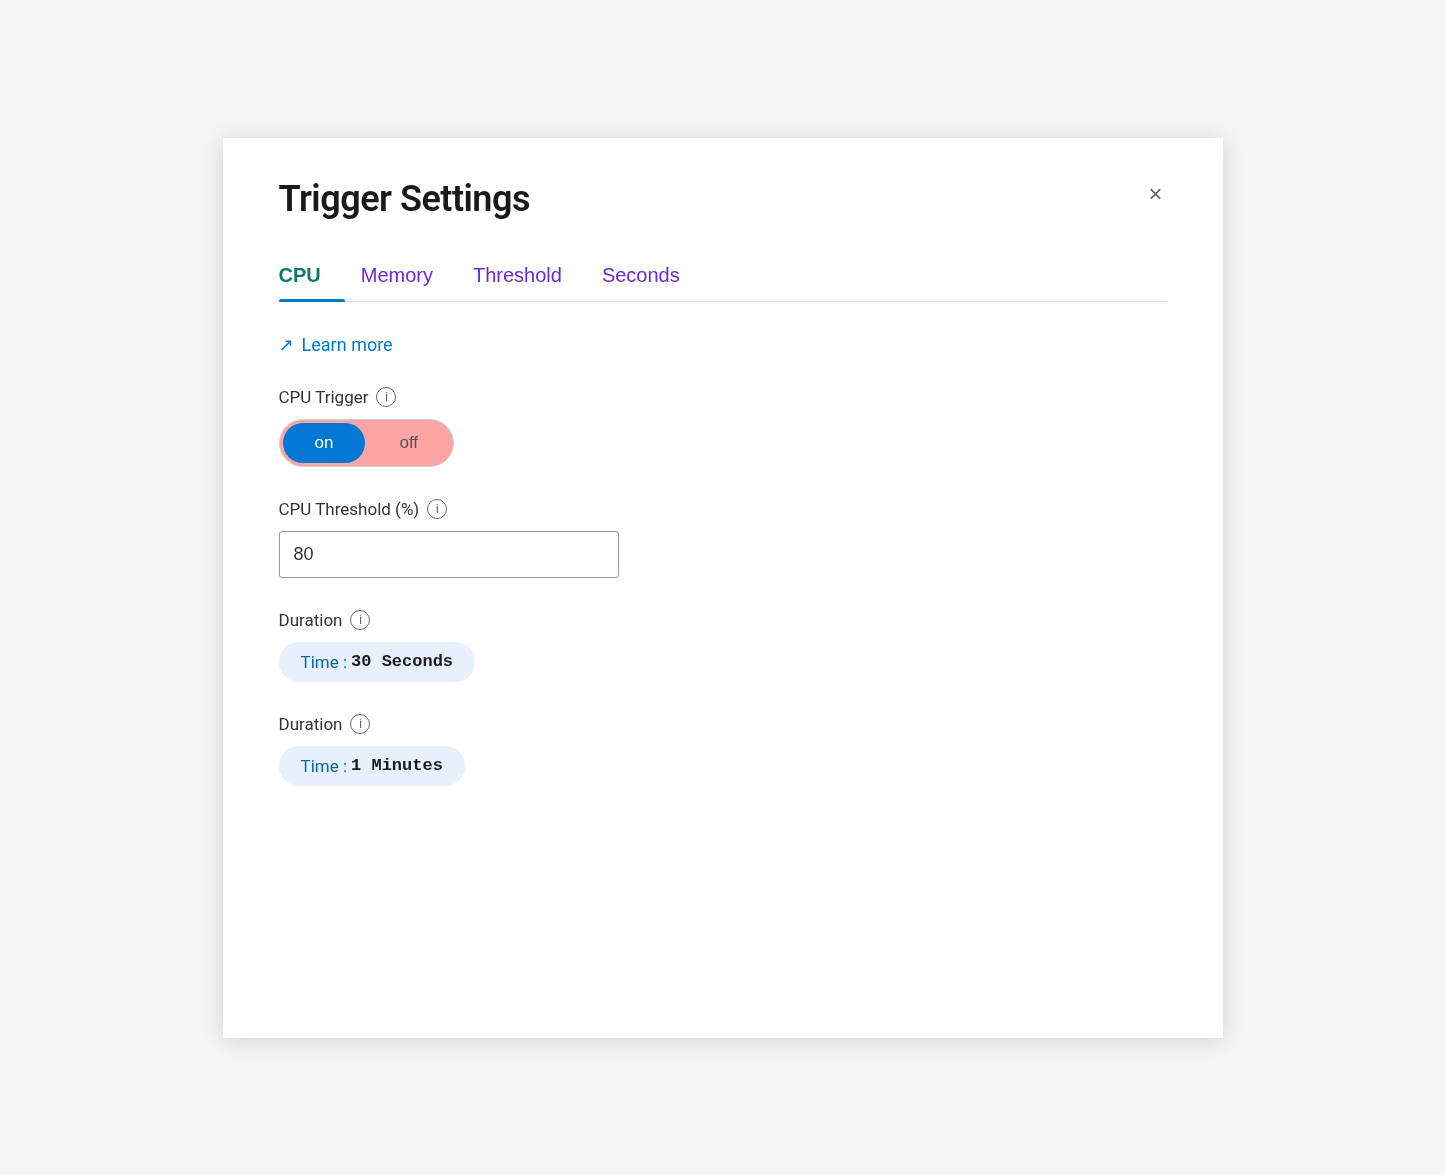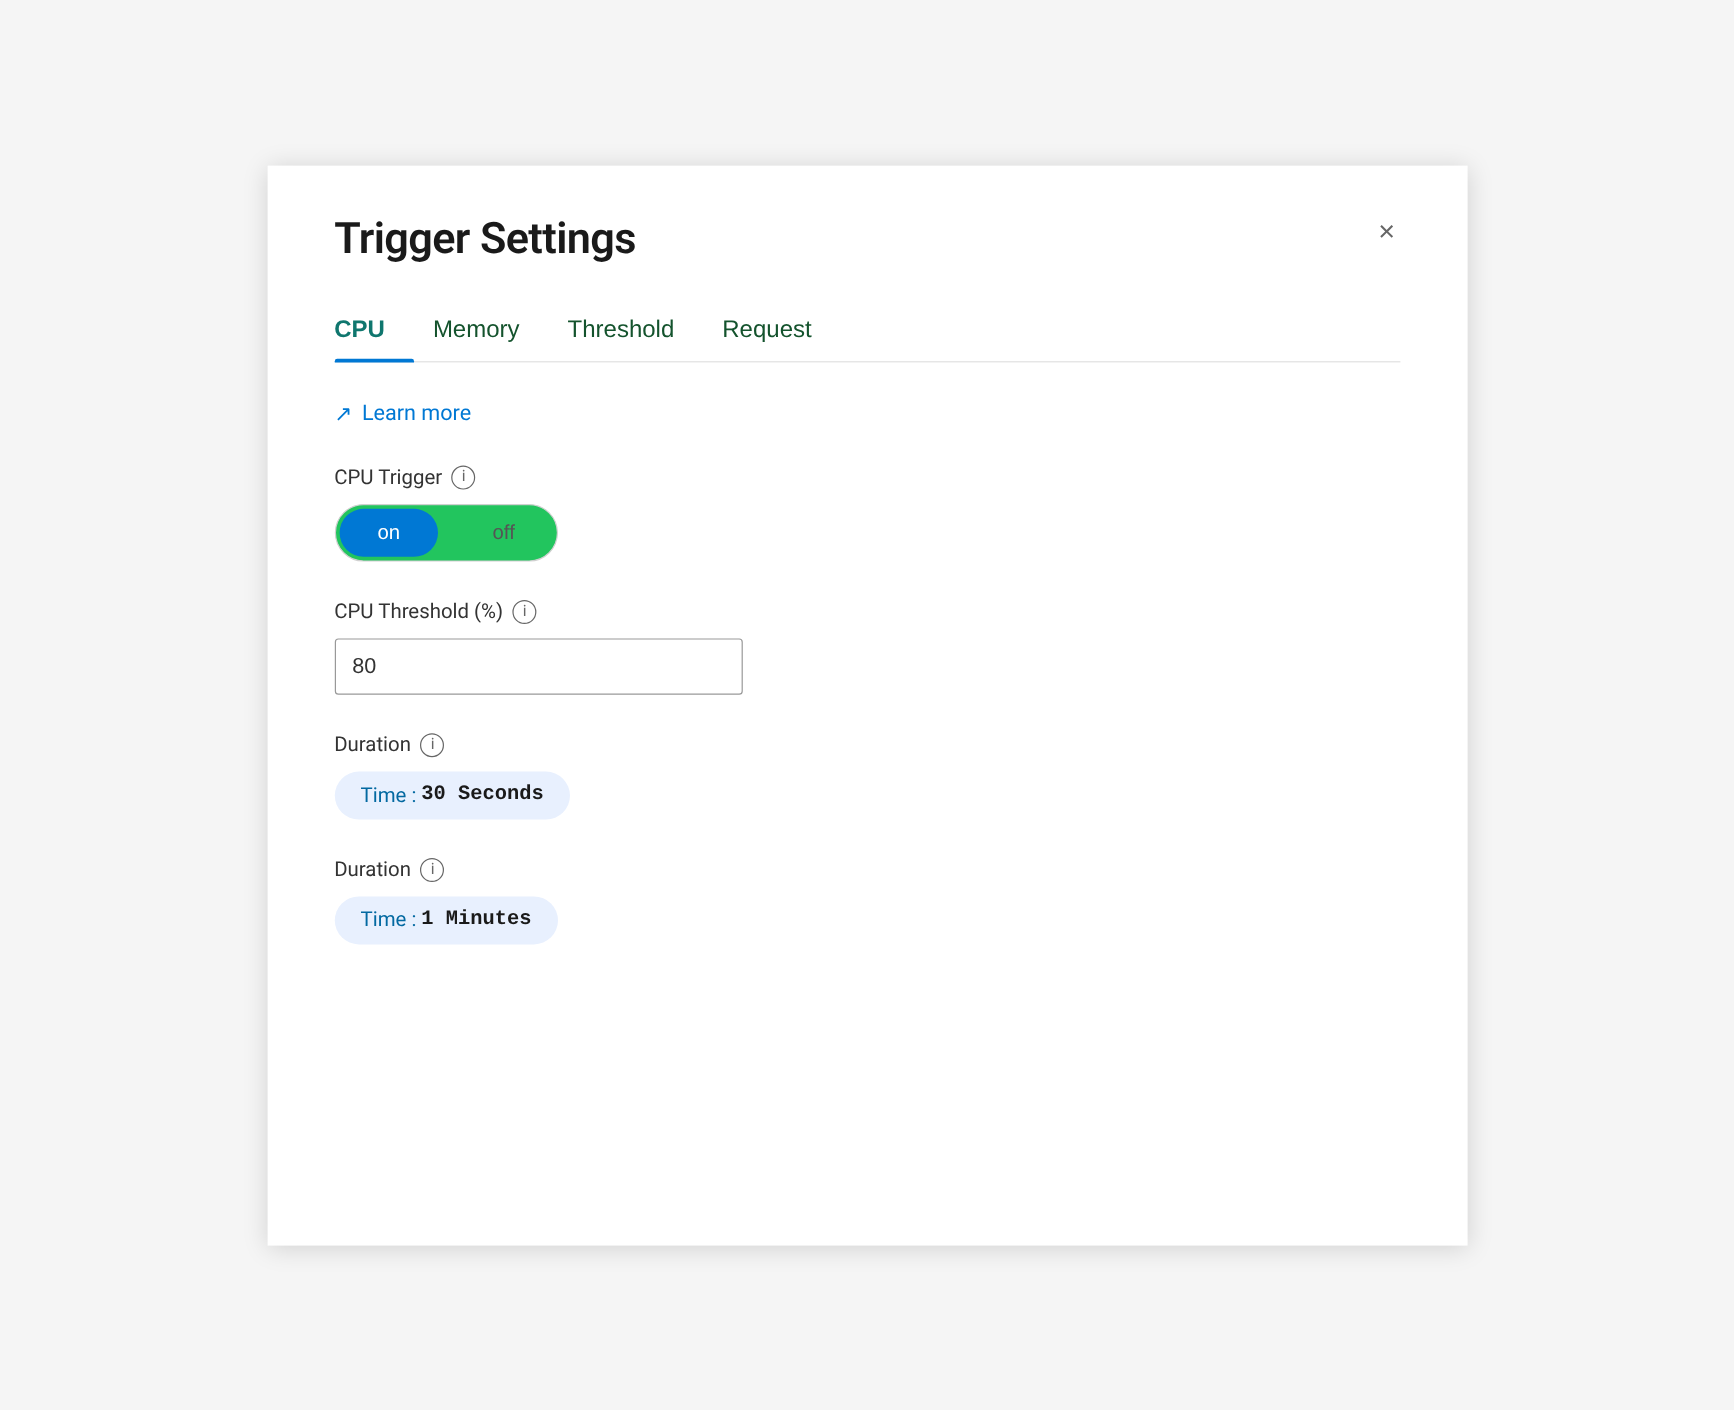--- a/index.html
+++ b/index.html
@@ -55,21 +55,21 @@
     .tabs {
       display: flex;
       gap: 0;
       border-bottom: 1px solid #e0e0e0;
       margin-bottom: 32px;
     }
 
     .tab {
       padding: 12px 24px 14px 0;
       font-size: 20px;
-      color: #14532d;
+      color: #6d28d9;
       cursor: pointer;
       border: none;
       background: none;
       position: relative;
       margin-right: 16px;
     }
 
     .tab.active {
       color: #0f766e;
       font-weight: 600;
@@ -130,26 +130,26 @@
       justify-content: center;
       font-size: 13px;
       color: #666;
       cursor: default;
       flex-shrink: 0;
     }
 
     
     .toggle-container {
       display: inline-flex;
-      background: #22c55e;
+      background: #fca5a5;
       border-radius: 30px;
       border: 1.5px solid #d0d0d0;
       overflow: hidden;
       padding: 3px;
-      gap: 13px;
+      gap: 2px;
     }
 
     .toggle-option {
       padding: 10px 32px;
       border-radius: 24px;
       font-size: 17px;
       cursor: pointer;
       border: none;
       background: transparent;
       color: #555;
@@ -210,21 +210,21 @@
     <button class="tab active">
       <span>CPU</span>
     </button>
     <button class="tab">
       <span>Memory</span>
     </button>
     <button class="tab">
       <span>Threshold</span>
     </button>
     <button class="tab">
-      <span>Request</span>
+      <span>Seconds</span>
     </button>
   </div>
 
   <div class="learn-more-section">
     <a class="learn-more-link">
       <span class="external-link-icon">↗</span>
       <span>Learn more</span>
     </a>
   </div>
 

